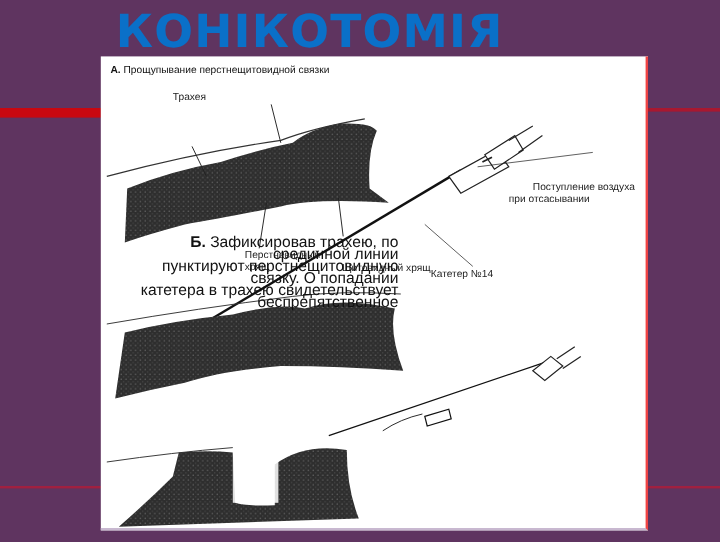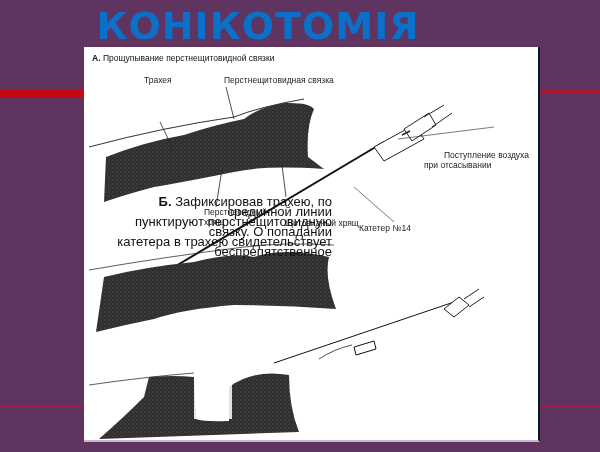--- a/index.html
+++ b/index.html
@@ -12,21 +12,21 @@
       position:absolute; left:0; top:4px; width:516px; text-align:center;
       color:#0a70c8; font-weight:bold; font-size:38px; letter-spacing:1px;
       font-family:"DejaVu Sans", sans-serif;
     }
     .redbar { position:absolute; left:0; top:90px; width:84px; height:8px; background:#c80810; }
     .redline-r { position:absolute; left:538px; top:90px; width:62px; height:3px; background:#a81830; }
     .redline-l2 { position:absolute; left:0; top:405px; width:84px; height:2px; background:#a02040; }
     .redline-r2 { position:absolute; left:538px; top:405px; width:62px; height:2px; background:#a02040; }
     .panel {
       position:absolute; left:84px; top:47px; width:454px; height:393px;
-      background:#ffffff; border-right:2px solid #0f172a; border-bottom:2px solid #c8b8d0;
+      background:#ffffff; border-right:2px solid #ef4444; border-bottom:2px solid #c8b8d0;
       overflow:hidden;
     }
     .panel svg { position:absolute; left:0; top:0; }
     .lbl { position:absolute; font-size:8.5px; color:#222; white-space:nowrap; line-height:10px; }
     .hdr { position:absolute; font-size:8.5px; color:#111; line-height:10px; }
     .hdr b { font-weight:bold; }
     .para { position:absolute; font-size:13px; color:#111; line-height:10px; width:240px;text-align:right; }
   </style>
 </head>
 <body>
@@ -81,21 +81,20 @@
       <path d="M235,312 Q250,302 268,298" fill="none" stroke="#222" stroke-width="0.8"></path>
       <path d="M5,338 Q60,330 110,326" fill="none" stroke="#333" stroke-width="0.8"></path>
       <path d="M15,392 Q40,370 60,350 L65,330 Q90,328 110,330 L112,372 Q120,375 145,374 L145,340 Q170,322 205,328 Q205,360 215,385 Z" fill="url(#stip)"></path>
       <rect x="110" y="330" width="38" height="42" fill="#fff" opacity="0.85"></rect>
     </g>
   </svg>
 
   <div class="hdr" style="left:8px;top:6px;">
     <b>А.</b> <span>Прощупывание перстнещитовидной связки</span>
   </div>
-  <div class="lbl" style="left:140px;top:28px;">Перстнещитовидная связка</div>
   <div class="lbl" style="left:60px;top:28px;">Трахея</div>
   <div class="lbl" style="left:120px;top:160px;">Перстневидный</div>
   <div class="lbl" style="left:120px;top:170px;">хрящ</div>
   <div class="lbl" style="left:190px;top:171px;padding-left:11px;">Щитовидный хрящ</div>
   <div class="lbl" style="left:340px;top:103px;margin-left:20px;">Поступление воздуха</div>
   <div class="lbl" style="left:340px;top:113px;">при отсасывании</div>
 
   <div class="para" style="left:8px;top:150px;">
     <b>Б.</b> <span>Зафиксировав трахею, по срединной линии</span><br>
     <span>пунктируют перстнещитовидную связку. О попадании</span><br>

